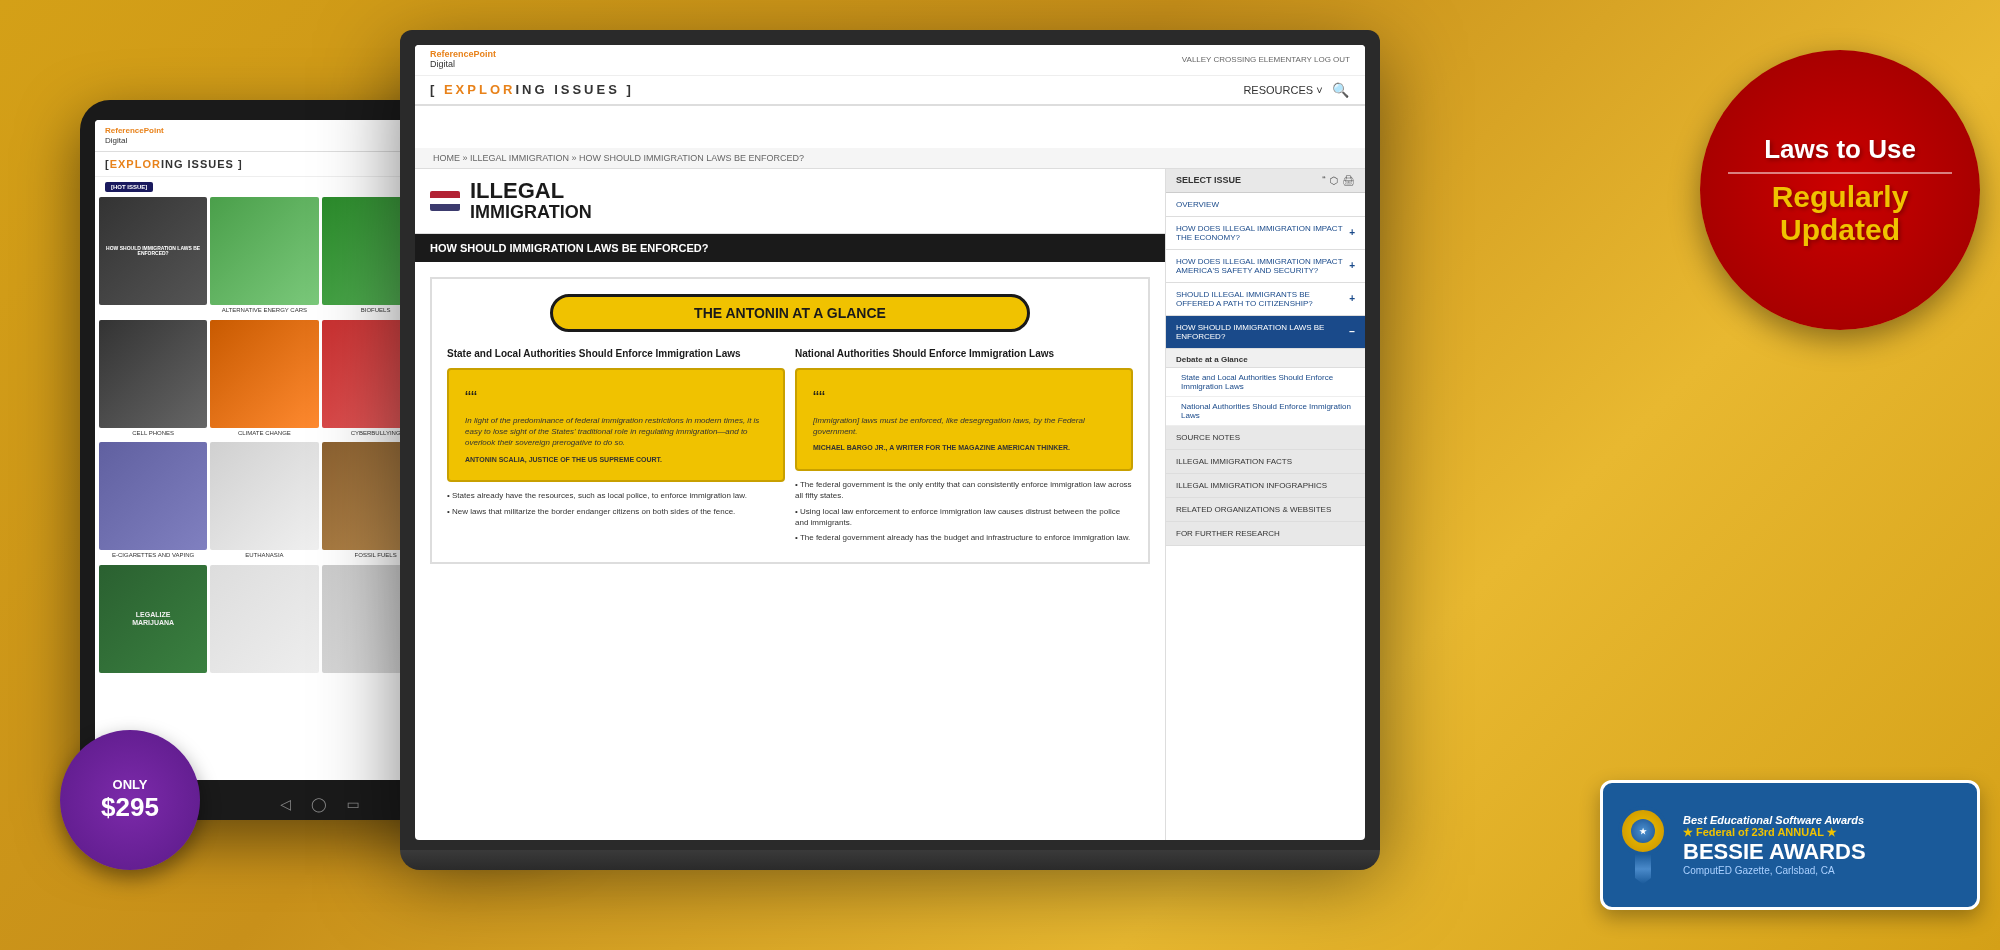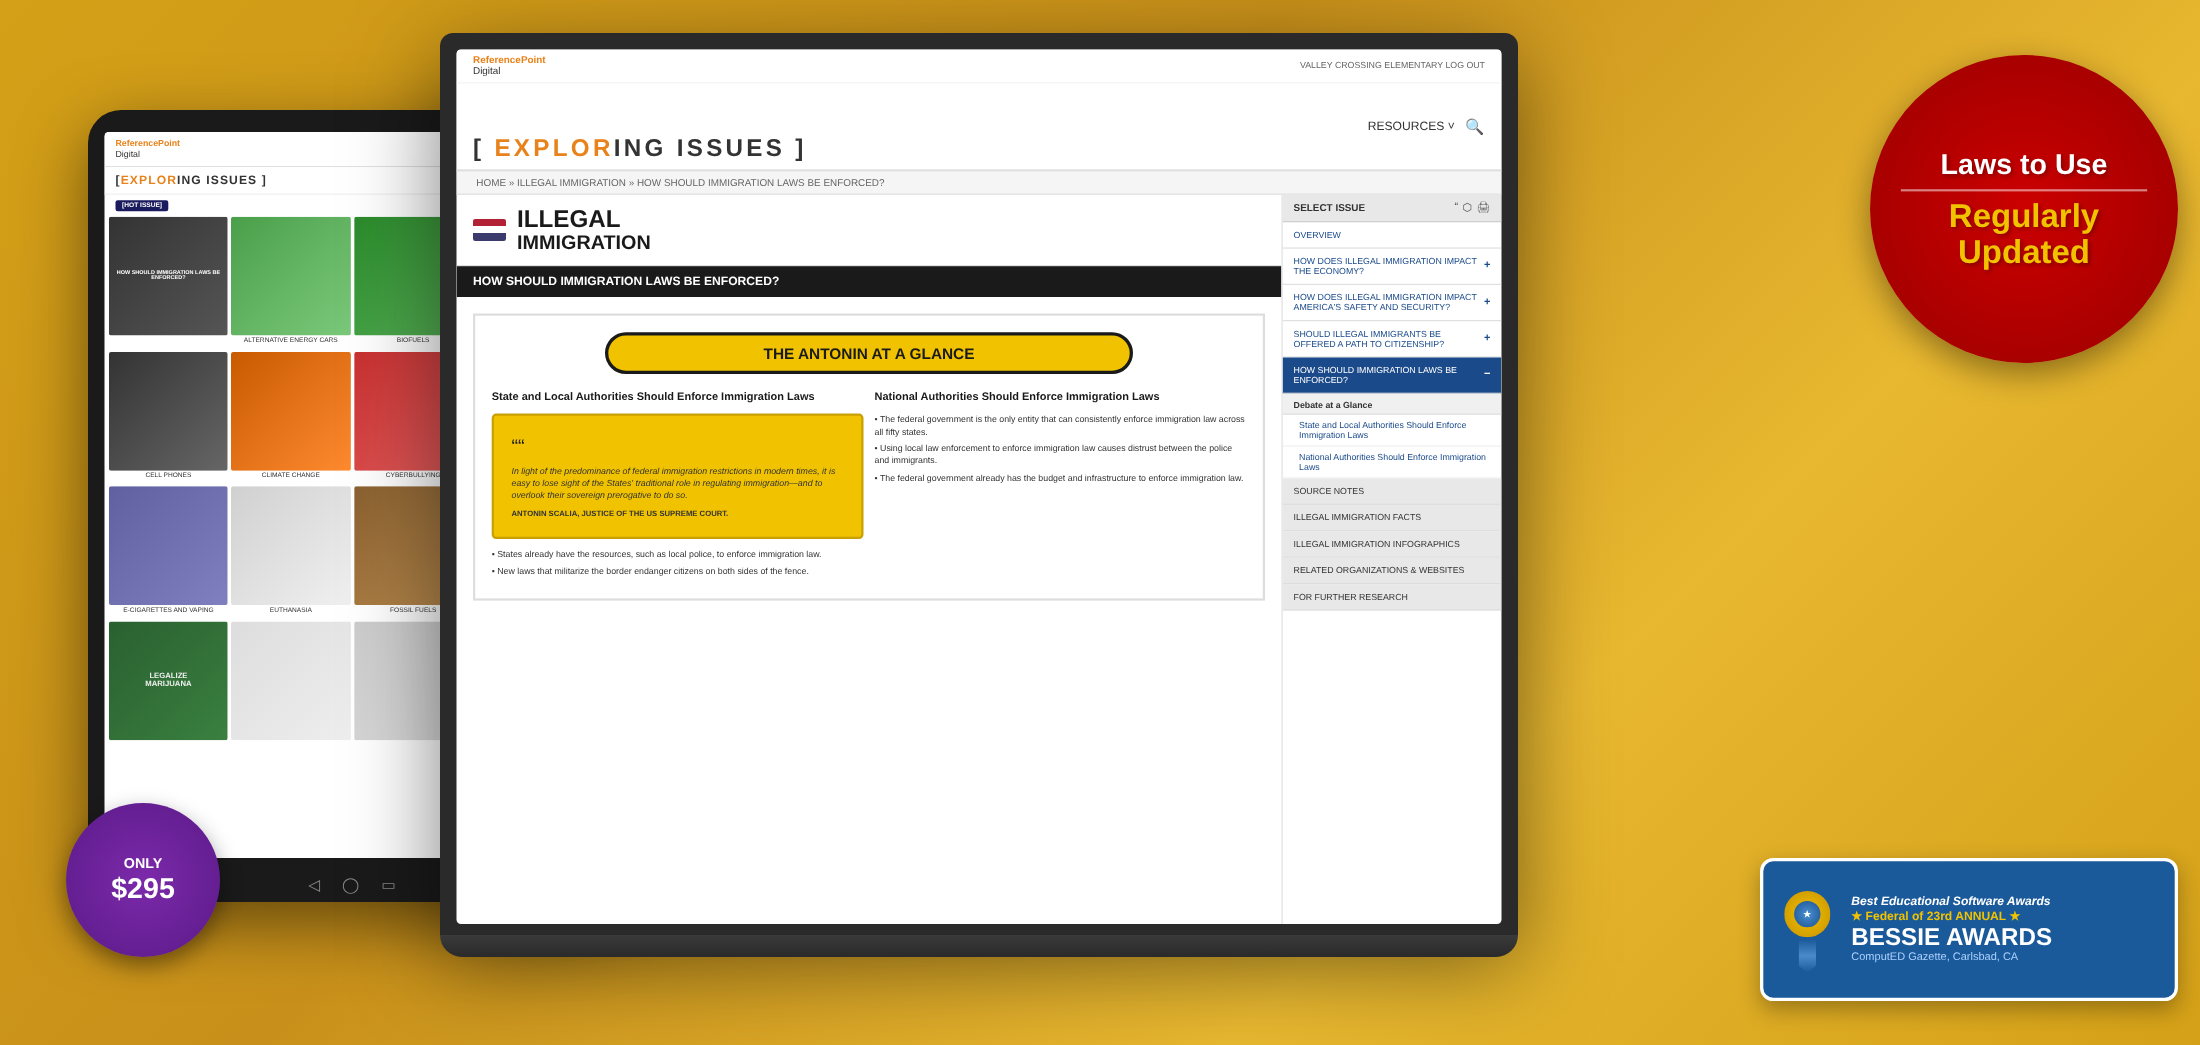--- a/index.html
+++ b/index.html
@@ -236,25 +236,24 @@
 
     .ls-nav {
       background: #fff;
       padding: 6px 15px;
       border-bottom: 2px solid #ddd;
       display: flex;
       align-items: center;
       justify-content: space-between;
     }
     .ls-nav-title {
-      font-size: 22px;
+      font-size: 13px;
       font-weight: bold;
       letter-spacing: 3px;
       color: #333;
-      margin-top: 40px;
     }
     .ls-nav-title .bracket { color: #333; }
     .ls-nav-title .orange { color: #e8821a; }
     .ls-nav-right {
       display: flex;
       align-items: center;
       gap: 10px;
     }
     .ls-resources-btn {
       font-size: 11px;
@@ -268,20 +267,21 @@
       color: #333;
       cursor: pointer;
     }
 
     .ls-breadcrumb {
       background: #f5f5f5;
       padding: 5px 15px;
       font-size: 9px;
       color: #666;
       border-bottom: 1px solid #ddd;
+      margin-top: 42px;
     }
     .ls-breadcrumb span { margin: 0 3px; }
 
     .ls-content {
       display: flex;
       height: calc(100% - 110px);
     }
 
     
     .ls-main {
@@ -783,20 +783,24 @@
                 <div class="ls-quote-box">
                   <span>In light of the predominance of federal immigration restrictions in modern times, it is easy to lose sight of the States' traditional role in regulating immigration—and to overlook their sovereign prerogative to do so.</span>
                   <div class="ls-quote-attr">ANTONIN SCALIA, JUSTICE OF THE US SUPREME COURT.</div>
                 </div>
                 <div class="ls-bullet-point">States already have the resources, such as local police, to enforce immigration law.</div>
                 <div class="ls-bullet-point">New laws that militarize the border endanger citizens on both sides of the fence.</div>
               </div>
 
               <div class="ls-side">
                 <div class="ls-side-title">National Authorities Should Enforce Immigration Laws</div>
+                <div class="ls-quote-box" style="background:#f0c200;">
+                  <span>[Immigration] laws must be enforced, like desegregation laws, by the Federal government.</span>
+                  <div class="ls-quote-attr">MICHAEL BARGO JR., A WRITER FOR THE MAGAZINE AMERICAN THINKER.</div>
+                </div>
                 <div class="ls-bullet-point">The federal government is the only entity that can consistently enforce immigration law across all fifty states.</div>
                 <div class="ls-bullet-point">Using local law enforcement to enforce immigration law causes distrust between the police and immigrants.</div>
                 <div class="ls-bullet-point">The federal government already has the budget and infrastructure to enforce immigration law.</div>
               </div>
             </div>
           </div>
         </div>
 
         <div class="ls-sidebar">
           <div class="ls-sidebar-header">

